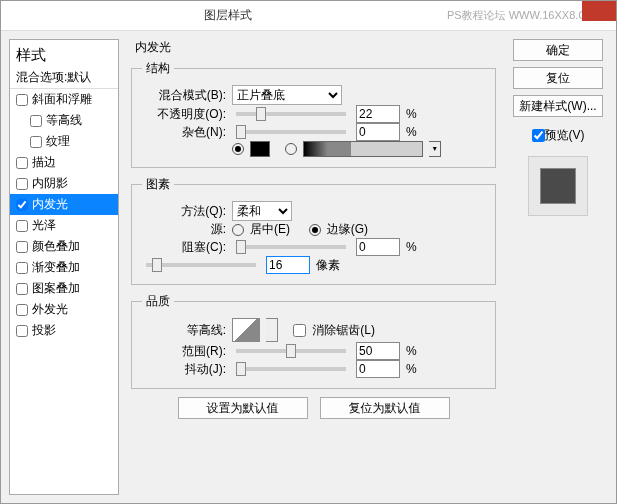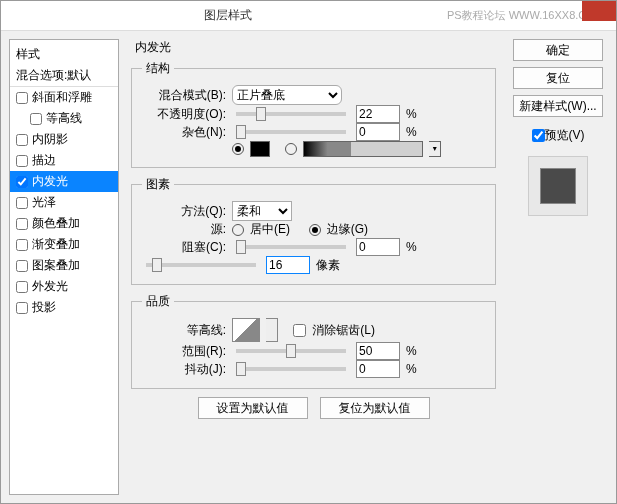--- a/index.html
+++ b/index.html
@@ -4,21 +4,21 @@
 <style>
 * { box-sizing: border-box; margin: 0; padding: 0; font-family: "Microsoft YaHei", sans-serif; font-size: 12px; }
 body { background: #fff; }
 .window { width: 617px; height: 504px; background: #f0f0f0; border: 1px solid #999; position: relative; }
 .titlebar { height: 30px; background: #fff; display: flex; align-items: center; padding: 0 8px; border-bottom: 1px solid #ddd; }
 .titlebar-title { flex: 1; text-align: center; color: #333; font-size: 12px; }
 .titlebar-watermark { color: #aaa; font-size: 11px; margin-right: 4px; }
 .close-btn { width: 34px; height: 20px; background: #c0392b; position: absolute; right: 0; top: 0; }
 .content { display: flex; padding: 8px; gap: 8px; height: calc(100% - 30px); }
 .style-list { width: 110px; background: #fff; border: 1px solid #aaa; padding: 4px 0; }
-.style-list-header { padding: 2px 6px; font-size: 12px; }
+.style-list-header { padding: 2px 6px; font-size: 15px; }
 .style-list-sub { padding: 2px 6px; font-size: 12px; border-bottom: 1px solid #ddd; }
 .style-item { display: flex; align-items: center; padding: 2px 6px; gap: 4px; cursor: pointer; }
 .style-item.indent { padding-left: 20px; }
 .style-item.selected { background: #0a84ff; color: #fff; }
 .style-item input[type="checkbox"] { width: 12px; height: 12px; }
 .center { flex: 1; padding: 0 4px; }
 .right { width: 100px; display: flex; flex-direction: column; gap: 6px; align-items: center; }
 .btn { width: 90px; height: 22px; background: #fdfdfd; border: 1px solid #aaa; font-size: 12px; cursor: pointer; }
 .preview-check { display: flex; align-items: center; margin-top: 4px; }
 .preview-swatch { width: 60px; height: 60px; background: #e8e8e8; border: 1px solid #ccc; display: flex; align-items: center; justify-content: center; margin-top: 6px; }
@@ -34,21 +34,21 @@
 .num-input.active { border: 1px solid #0a84ff; }
 .unit { width: 24px; }
 .color-swatch { width: 20px; height: 16px; background: #000; border: 1px solid #666; display: inline-block; }
 .gradient-swatch { width: 120px; height: 16px; background: linear-gradient(to right, #000, #888, #888 40%, #888 40%, #d0d0d0 40%, #d0d0d0 100%); border: 1px solid #666; display: inline-block; position: relative; }
 .gradient-dd { width: 12px; height: 16px; border: 1px solid #666; border-left: none; display: inline-block; background: #eee; text-align: center; line-height: 14px; font-size: 8px; }
 .radio-dot { width: 12px; height: 12px; border-radius: 50%; border: 1px solid #555; display: inline-flex; align-items: center; justify-content: center; }
 .radio-dot.sel::after { content: ""; width: 6px; height: 6px; background: #000; border-radius: 50%; }
 .contour-swatch { width: 28px; height: 24px; border: 1px solid #888; background: linear-gradient(135deg, #fff 0%, #fff 49%, #888 50%, #888 100%); display: inline-block; }
 .contour-dd { width: 12px; height: 24px; border: 1px solid #888; border-left: none; display: inline-block; background: #eee; }
 .bottom-btns { display: flex; justify-content: center; gap: 12px; margin-top: 6px; }
-.bottom-btns .btn { width: 110px; }
+.bottom-btns .btn { width: 130px; }
 .main-legend { font-size: 12px; margin-bottom: 4px; padding-left: 4px; }
 </style>
 </head>
 <body>
 
 <div class="window">
   <div class="titlebar">
     <span class="titlebar-title">图层样式</span>
     <span class="titlebar-watermark">PS教程论坛 WWW.16XX8.COM</span>
     <div class="close-btn"></div>
@@ -61,27 +61,31 @@
       <div class="style-list-sub">混合选项:默认</div>
       <div id="style-items">
           <div class="style-item">
             <input type="checkbox" style="">
             <span>斜面和浮雕</span>
           </div>
           <div class="style-item indent">
             <input type="checkbox" style="">
             <span>等高线</span>
           </div>
+          <div class="style-item indent">
+            <input type="checkbox" style="">
+            <span>纹理</span>
+          </div>
+          <div class="style-item">
+            <input type="checkbox" style="">
+            <span>描边</span>
+          </div>
           <div class="style-item">
             <input type="checkbox" style="">
             <span>内阴影</span>
-          </div>
-          <div class="style-item">
-            <input type="checkbox" style="">
-            <span>描边</span>
           </div>
           <div class="style-item selected">
             <input type="checkbox" checked="" style="">
             <span>内发光</span>
           </div>
           <div class="style-item">
             <input type="checkbox" style="">
             <span>光泽</span>
           </div>
           <div class="style-item">
@@ -107,21 +111,21 @@
         </div>
     </div>
 
     <div class="center">
       <div class="main-legend">内发光</div>
 
       <fieldset>
         <legend>结构</legend>
         <div class="row">
           <span class="label">混合模式(B):</span>
-          <select style="width:110px;border-radius:6px;">
+          <select style="width:110px;">
             <option>正片叠底</option>
           </select>
         </div>
         <div class="row">
           <span class="label">不透明度(O):</span>
           <div class="slider">
               <div class="slider-thumb" style="left:20px;"></div>
             </div>
           <input class="num-input" value="22" style="">
           <span class="unit">%</span>

